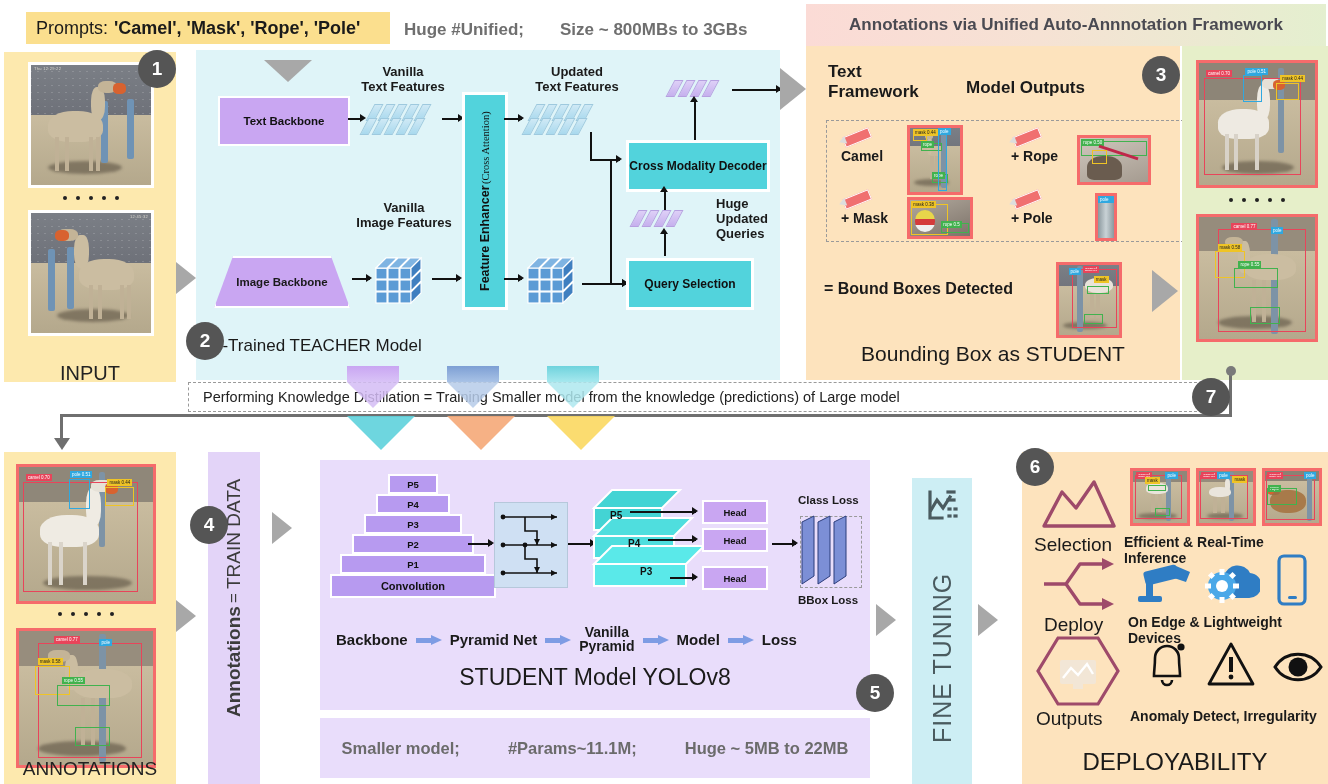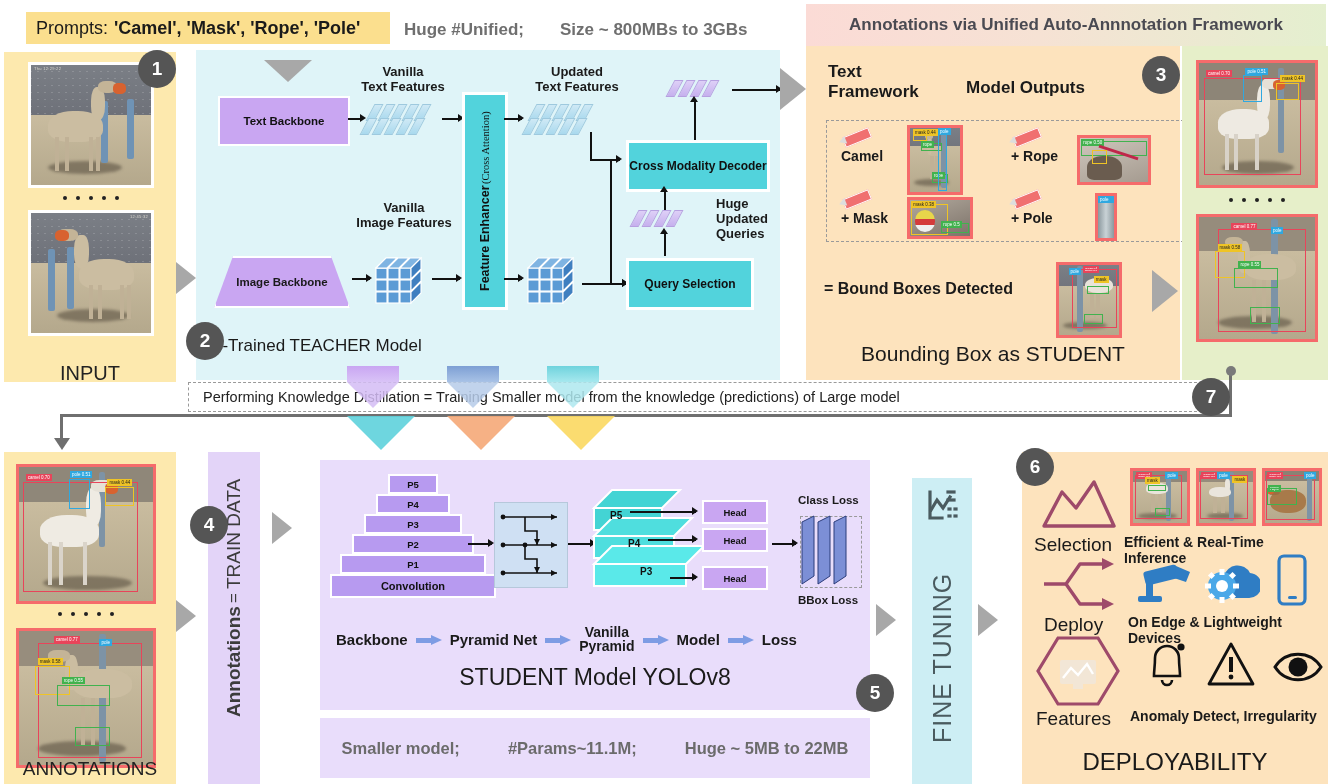--- a/index.html
+++ b/index.html
@@ -846,21 +846,21 @@
 <div class="abs" style="left:1032px;top:634px;width:92px;height:74px">
   <svg width="92" height="74" viewBox="0 0 92 74">
     <polygon points="26,4 66,4 86,37 66,70 26,70 6,37" fill="none" stroke="#9e4a6a" stroke-width="3.2"></polygon>
     <g fill="#f2e6d6">
       <rect x="28" y="26" width="36" height="24" rx="2"></rect>
       <rect x="41" y="50" width="10" height="5"></rect>
     </g>
     <path d="M31 44 L39 34 L46 41 L55 30 L61 40" fill="none" stroke="#fff" stroke-width="2.4"></path>
   </svg>
 </div>
-<div class="abs" style="left:1036px;top:708px;font-size:19px;color:#1a1a1a">Features</div>
+<div class="abs" style="left:1036px;top:708px;font-size:19px;color:#1a1a1a">Outputs</div>
 <div class="abs" style="left:1146px;top:640px;width:42px;height:50px">
   <svg width="42" height="50" viewBox="0 0 42 50">
     <path d="M8 36 c0-6 1-10 1-18 a12 12 0 0 1 24 0 c0 8 1 12 1 18 z" fill="none" stroke="#111" stroke-width="2.6"></path>
     <path d="M16 40 a5 5 0 0 0 10 0" fill="none" stroke="#111" stroke-width="2.6"></path>
     <circle cx="35" cy="7" r="3.6" fill="#111"></circle>
   </svg>
 </div>
 <div class="abs" style="left:1206px;top:640px;width:50px;height:48px">
   <svg width="50" height="48" viewBox="0 0 50 48">
     <path d="M25 4 L47 44 L3 44 Z" fill="none" stroke="#111" stroke-width="2.8" stroke-linejoin="round"></path>

